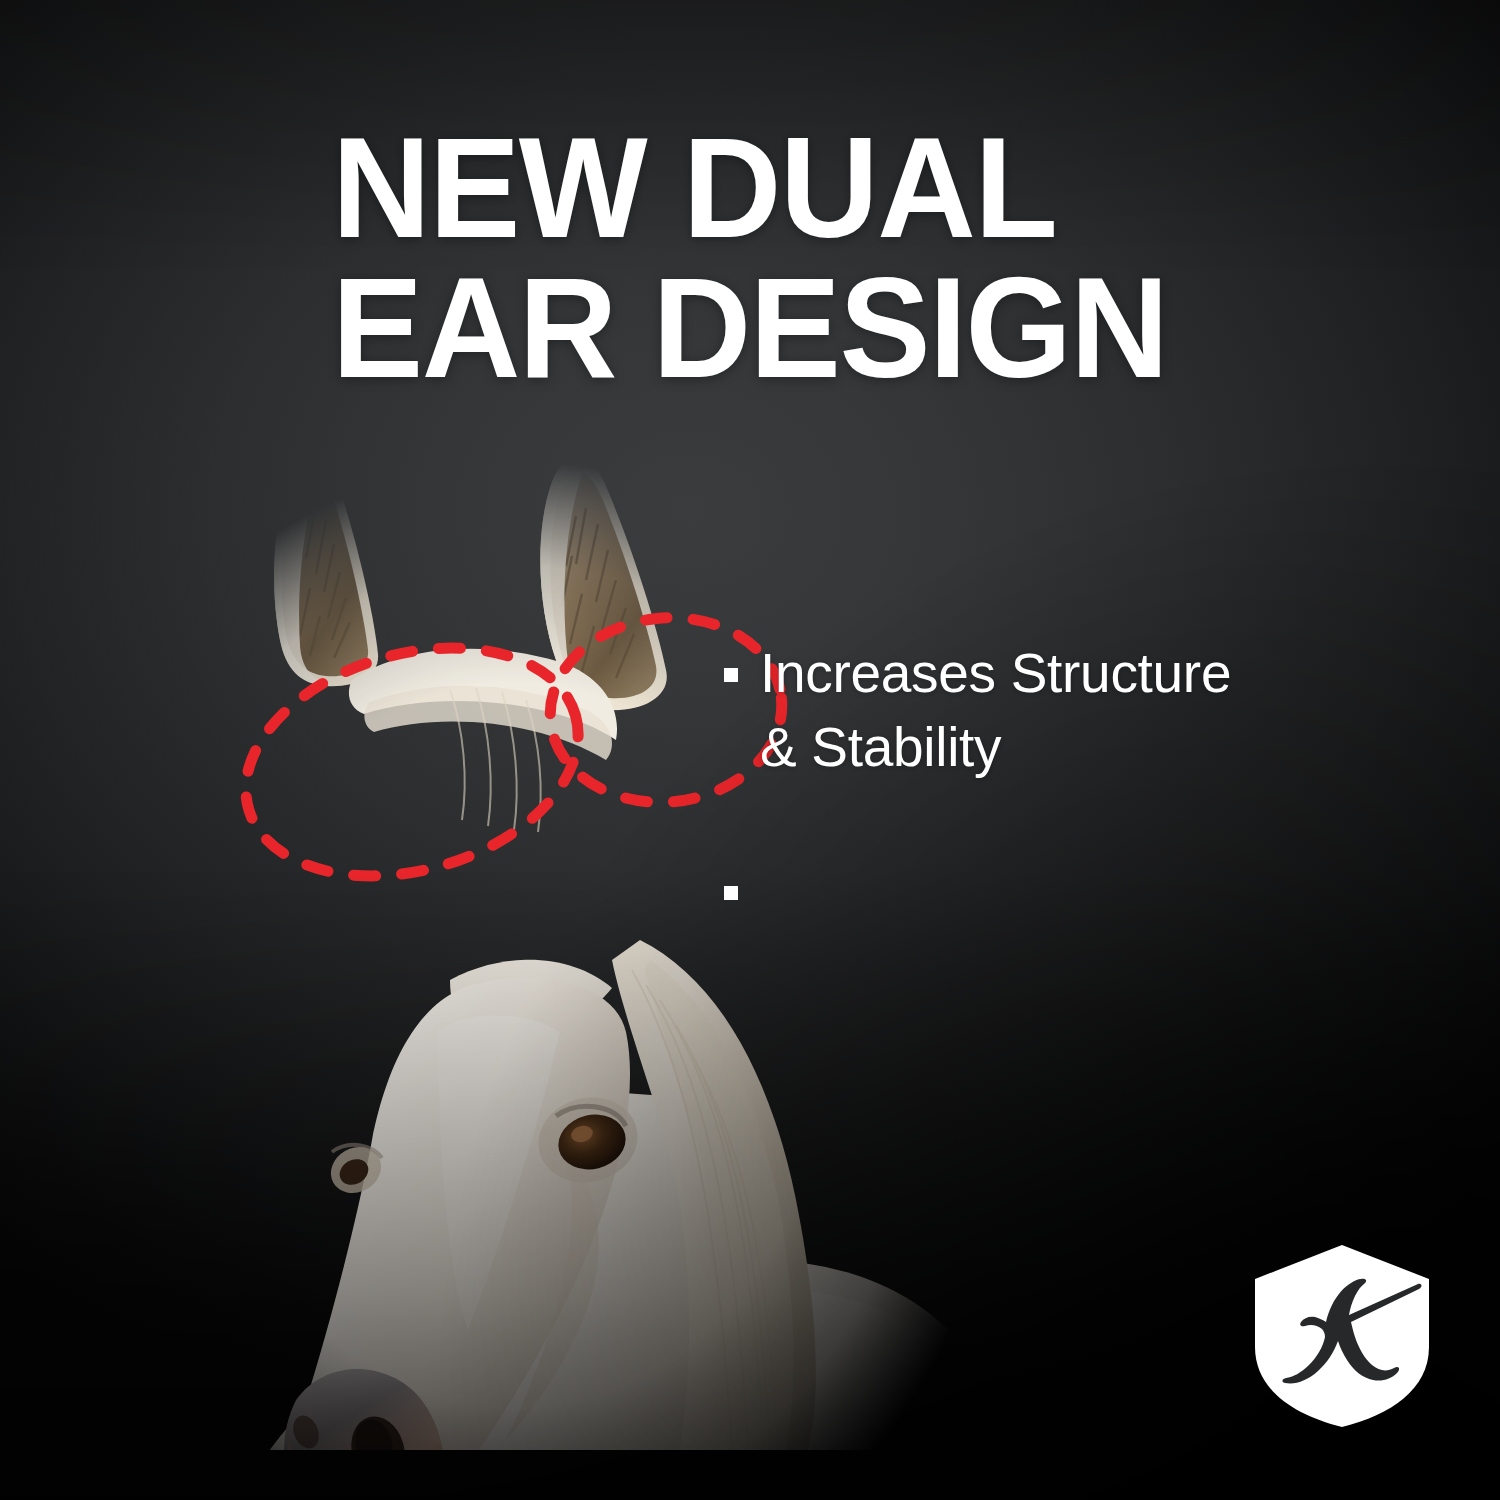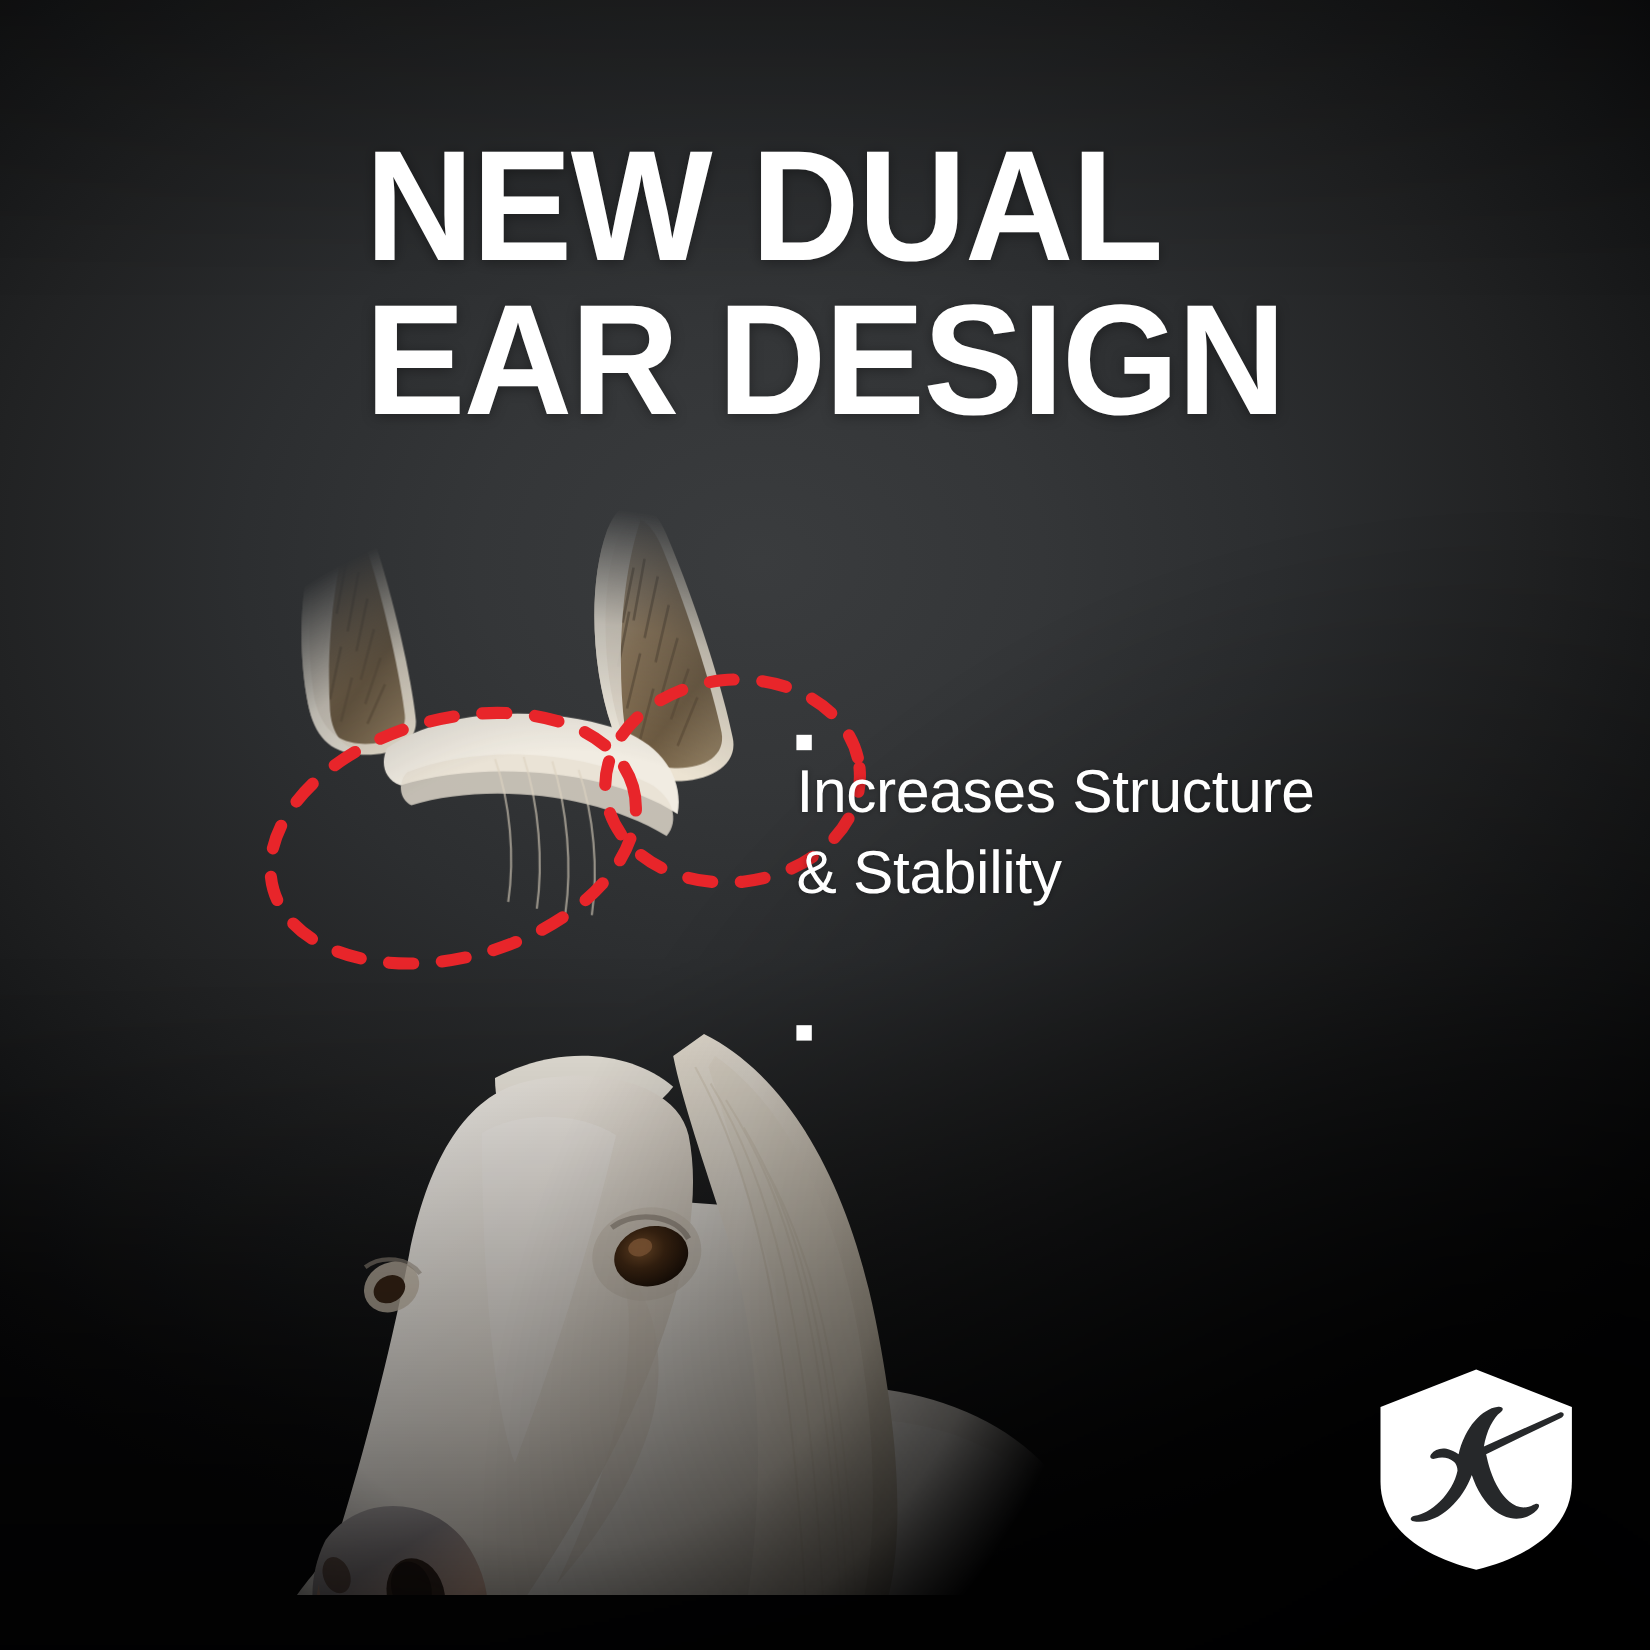--- a/index.html
+++ b/index.html
@@ -33,21 +33,21 @@
     line-height:140px;font-size:143px;
     font-family:"Liberation Sans","DejaVu Sans",sans-serif;
     transform:scaleX(.955);transform-origin:left top;
     text-shadow:0 2px 12px rgba(0,0,0,.35);
   }
   .headline .l1{display:block;}
   .headline .l2{display:block;}
 
   
   .bullets{position:absolute;left:724px;top:636px;width:700px;}
-  .bullet{display:flex;align-items:flex-start;margin-bottom:70px;flex-direction:column;}
+  .bullet{display:flex;align-items:flex-start;margin-bottom:70px;}
   .bullet .marker{
     width:14px;height:14px;background:#fff;flex:0 0 14px;
     margin-top:32px;margin-right:22px;
   }
   .bullet .btxt{
     color:#fff;font-size:55px;line-height:74px;font-weight:400;
     letter-spacing:-.3px;white-space:pre-line;
     font-family:"Liberation Sans","DejaVu Sans",sans-serif;
     text-shadow:0 1px 6px rgba(0,0,0,.3);
   }

